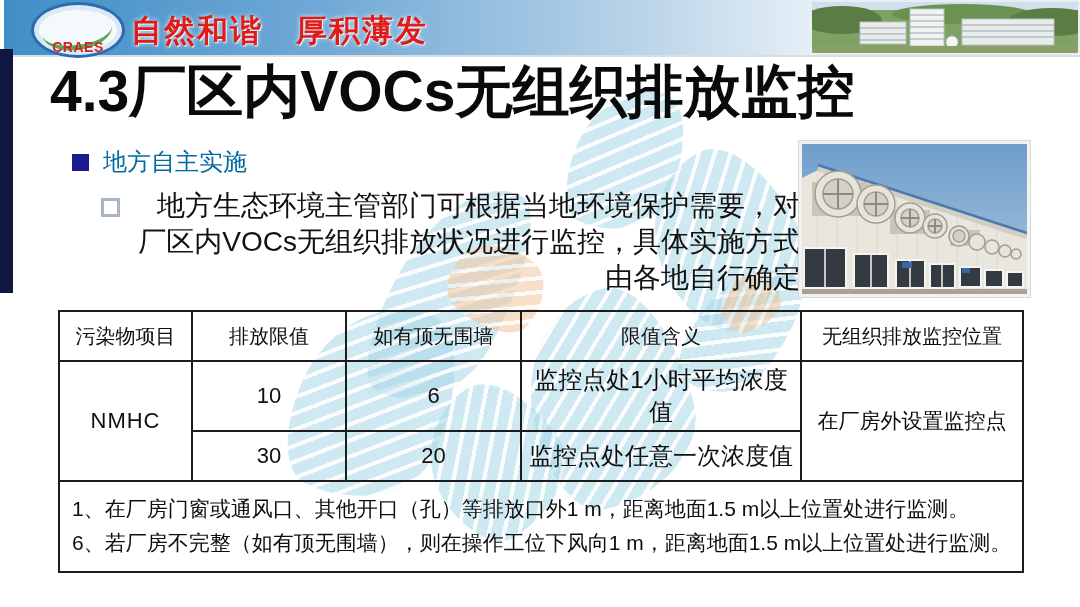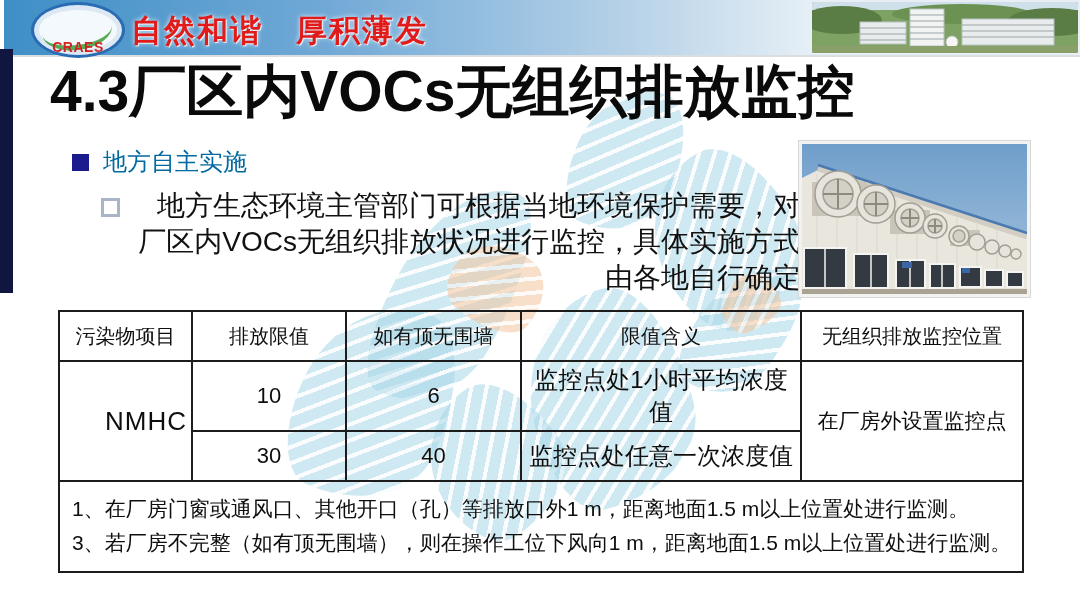--- a/index.html
+++ b/index.html
@@ -75,21 +75,21 @@
     border-collapse:collapse; table-layout:fixed; width:964px;
     color:#0e0e0e; background:transparent;
   }
   .spec-table th,.spec-table td{
     border:2px solid #1c1c1c; text-align:center; vertical-align:middle;
     padding:2px 4px; background:transparent;
   }
   .spec-table th{font-size:20px; font-weight:normal; height:44px;}
   .spec-table td{font-size:24px;}
   .row-data{height:50px;}
-  td.pollutant{font-size:26px; letter-spacing:1px;text-align:right;}
+  td.pollutant{font-size:22px; letter-spacing:1px;}
   td.num{font-size:22px;}
   td.location{font-size:21px;margin-left:45px;}
   td.notes-cell{text-align:left; padding:10px 10px 12px 12px; font-size:21px; line-height:1.6;}
   .note-line{margin:0;}
 </style>
 </head>
 <body>
 
 <div id="slide">
 
@@ -249,25 +249,25 @@
     <tbody>
       <tr class="row-data">
         <td rowspan="2" class="pollutant">NMHC</td>
         <td class="num">10</td>
         <td class="num">6</td>
         <td>监控点处1小时平均浓度值</td>
         <td rowspan="2" class="location">在厂房外设置监控点</td>
       </tr>
       <tr class="row-data">
         <td class="num">30</td>
-        <td class="num">40</td>
+        <td class="num">20</td>
         <td>监控点处任意一次浓度值</td>
       </tr>
       <tr>
         <td colspan="5" class="notes-cell">
           <p class="note-line">1、在厂房门窗或通风口、其他开口（孔）等排放口外1 m，距离地面1.5 m以上位置处进行监测。</p>
-          <p class="note-line">3、若厂房不完整（如有顶无围墙），则在操作工位下风向1 m，距离地面1.5 m以上位置处进行监测。</p>
+          <p class="note-line">6、若厂房不完整（如有顶无围墙），则在操作工位下风向1 m，距离地面1.5 m以上位置处进行监测。</p>
         </td>
       </tr>
     </tbody>
   </table>
 
 </div>
 
 </body></html>

